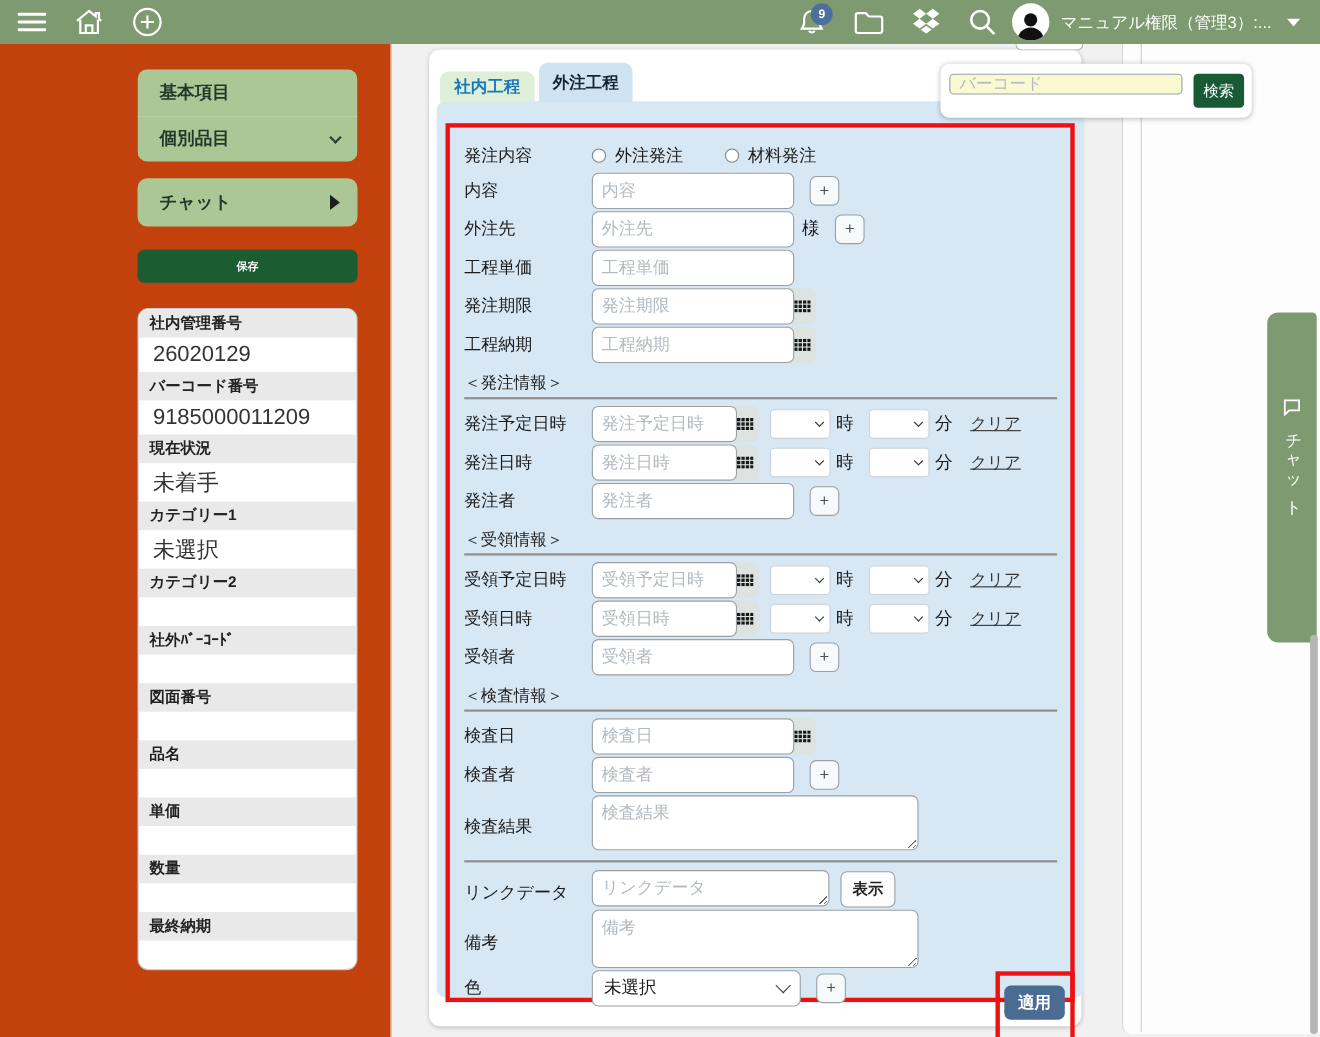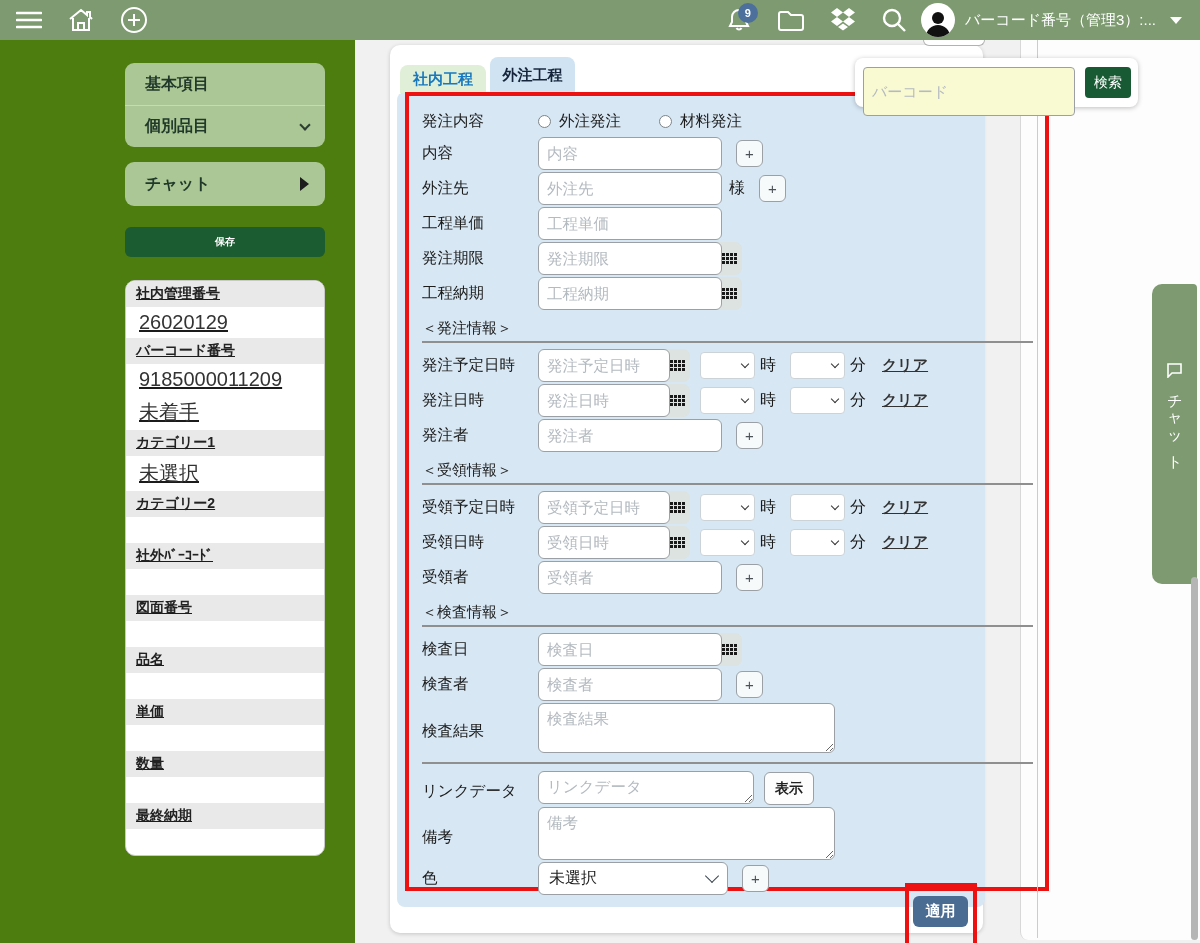--- a/index.html
+++ b/index.html
@@ -19,54 +19,54 @@
   .bell-wrap{ position:relative; margin-left:10px; }
   .badge{ position:absolute; left:11px; top:-4px; min-width:20px; height:20px; border-radius:10px;
     background:#4c6f9c; color:#fff; font-size:11px; font-weight:bold; display:flex;
     align-items:center; justify-content:center; padding:0 4px; }
   .avatar{ width:34px; height:34px; border-radius:50%; background:#fff; display:flex;
     align-items:flex-end; justify-content:center; overflow:hidden; margin-left:14px; }
   .pill-under-header{ position:absolute; left:923px; top:40px; width:62px; height:6px;
     background:#fff; border:1px solid #b2b2b2; border-top:none; border-radius:0 0 12px 12px; z-index:40; }
 
   
-  .sidebar{ position:absolute; left:0; top:40px; width:356px; height:903px; background:#4d7c0f;
+  .sidebar{ position:absolute; left:0; top:40px; width:356px; height:903px; background:#c2410c;
     border-right:1px solid #ececec; }
   .navgroup{ position:absolute; left:125px; top:23px; width:200px; border-radius:9px; overflow:hidden; }
   .navitem{ height:42px; background:#abc795; display:flex; align-items:center; padding:0 16px 0 20px;
     font-size:16px; font-weight:bold; color:#20392a; cursor:pointer; }
   .navitem + .navitem{ border-top:1px solid #c6dab4; }
   .navitem .grow{ flex:1; }
   .chev{ width:8px; height:8px; border-right:2px solid #2c3e30; border-bottom:2px solid #2c3e30;
     transform:rotate(45deg); margin-top:-4px; }
   .chatbtn{ position:absolute; left:125px; top:122px; width:200px; height:44px; border-radius:9px;
     background:#abc795; display:flex; align-items:center; padding:0 16px 0 20px; font-size:16px;
     font-weight:bold; color:#20392a; cursor:pointer; }
   .tri-right{ width:0; height:0; border-top:7px solid transparent; border-bottom:7px solid transparent;
     border-left:9px solid #1d1d1d; }
   .savebtn{ position:absolute; left:125px; top:187px; width:200px; height:30px; border-radius:6px;
     background:#1b5c30; color:#fff; font-size:10px; font-weight:bold; display:flex;
     align-items:center; justify-content:center; cursor:pointer; border:none; }
   .infopanel{ position:absolute; left:125px; top:240px; width:200px; background:#fff;
-    border:1px solid #c9c9c9; border-radius:10px; overflow:hidden;text-decoration:underline; }
+    border:1px solid #c9c9c9; border-radius:10px; overflow:hidden; }
   .inflabel{ background:#e9e9e9; padding:4px 10px; font-size:14px; font-weight:bold; color:#222; min-height:24px; }
   .infvalue{ padding:4px 13px; font-size:20px; color:#333; min-height:26px; }
 
   
   .maincard{ position:absolute; left:390px; top:45px; width:593px; height:888px; background:#fff;
     border-radius:10px; box-shadow:0 1px 4px rgba(0,0,0,.18); z-index:1; }
   .tab{ position:absolute; display:flex; align-items:center; justify-content:center;
     border-radius:8px 8px 0 0; font-size:15px; font-weight:bold; cursor:pointer; z-index:3; }
   .tab-internal{ left:400px; top:65px; width:86px; height:28px; background:#e0efd8; color:#1878be; }
   .tab-external{ left:490px; top:57px; width:85px; height:36px; background:#cfe3f2; color:#15243a; }
   .bluepanel{ position:absolute; left:397px; top:92px; width:588px; height:815px; background:#d7e7f4;
     border-radius:8px; z-index:2; }
 
   
-  .redbox{ position:absolute; left:405px; top:92px; width:644px; height:799px;
+  .redbox{ position:absolute; left:405px; top:112px; width:572px; height:799px;
     border:4px solid #ee1111; z-index:3; padding:9px 12px 0 13px; }
   .frow{ display:flex; align-items:center; margin:2px 0; min-height:33px; }
   .frow.top{ align-items:center; }
   .flabel{ width:116px; font-size:15.5px; color:#1b1b1b; flex:none; }
   .frow.top .flabel{ padding-top:7px; }
   .tinput{ width:184px; height:33px; border:1px solid #9aa0a5; border-radius:6px; background:#fff;
     font-size:15.5px; padding:0 8px; font-family:inherit; color:#222; position:relative; z-index:1; }
   .dinput{ width:132px; }
   input::placeholder, textarea::placeholder{ color:#b3bac0; opacity:1; }
   .calext{ width:28px; height:33px; margin-left:-8px; background:#dce3e0; border-radius:0 7px 7px 0;
@@ -78,21 +78,21 @@
   .radio{ width:13px; height:13px; border:1px solid #7d8489; border-radius:50%; background:#fff;
     margin-right:8px; cursor:pointer; flex:none; }
   .radioopt{ display:flex; align-items:center; font-size:15.5px; margin-right:38px; }
   .sect{ font-size:15px; color:#222; margin-top:9px; }
   .secthr{ border:none; border-top:2px solid #8f8f8f; margin:3px 0 6px; }
   .mini-sel{ width:55px; height:27px; background:#fff; border:1px solid #ccd3d8; border-radius:4px;
     display:flex; align-items:center; justify-content:flex-end; padding-right:6px; cursor:pointer; flex:none; }
   .mini-sel .schev{ width:6px; height:6px; border-right:1.8px solid #333; border-bottom:1.8px solid #333;
     transform:rotate(45deg); margin-top:-3px; }
   .unit{ font-size:16px; margin:0 0 0 5px; }
-  .clearlink{ font-size:15px; font-weight:700; color:#333; text-decoration:underline; margin-left:16px; cursor:pointer; }
+  .clearlink{ font-size:15px; font-weight:400; color:#333; text-decoration:underline; margin-left:16px; cursor:pointer; }
   .tarea{ border:1px solid #9aa0a5; border-radius:6px; background:#fff; font-size:15.5px;
     padding:5px 8px; font-family:inherit; color:#222; resize:both; }
   .showbtn{ height:33px; padding:0 10px; border:1px solid #9aa0a5; border-radius:6px; background:#fdfdfd;
     font-size:14px; font-weight:bold; color:#222; margin-left:10px; cursor:pointer; align-self:flex-start; margin-top:2px; }
   .colorsel{ width:190px; height:33px; border:1px solid #9aa0a5; border-radius:6px; background:#fff;
     display:flex; align-items:center; padding:0 10px; font-size:16px; cursor:pointer; flex:none; }
   .colorsel .grow{ flex:1; }
   .bigchev{ width:10px; height:10px; border-right:1.6px solid #3c4650; border-bottom:1.6px solid #3c4650;
     transform:rotate(45deg); margin-top:-5px; } .gap10{ width:10px; flex:none; } .gap14{ width:14px; flex:none; }
 
@@ -100,21 +100,21 @@
   .applybox{ position:absolute; left:905px; top:883px; width:72px; height:70px; border:4px solid #ee1111; z-index:6; }
   .applybtn{ position:absolute; left:913px; top:896px; width:55px; height:31px; background:#4a6b92;
     color:#fff; font-size:15px; font-weight:bold; border:none; border-radius:6px; cursor:pointer; z-index:7; }
 
   
   .rightpane{ position:absolute; left:1020px; top:40px; width:180px; height:900px; background:#fdfdfd;
     border-left:1px solid #d8d8d8; border-radius:0 0 0 8px; z-index:2; }
   .rightline{ position:absolute; left:1037px; top:40px; width:1px; height:898px; background:#ccc; z-index:3; }
   .barcodecard{ position:absolute; left:855px; top:58px; width:283px; height:49px; background:#fff;
     border-radius:8px; box-shadow:0 1px 5px rgba(0,0,0,.25); z-index:30; }
-  .barcodeinput{ position:absolute; left:8px; top:9px; width:212px; height:49px; background:#fafad2;
+  .barcodeinput{ position:absolute; left:8px; top:9px; width:212px; height:19px; background:#fafad2;
     border:1px solid #9aa0a5; border-radius:4px; font-size:15px; padding:0 8px; font-family:inherit; }
   .searchbtn{ position:absolute; right:7px; top:9px; width:46px; height:31px; background:#185a33;
     color:#fff; font-size:14px; font-weight:normal; border:none; border-radius:4px; cursor:pointer; }
   .chattab{ position:absolute; left:1152px; top:284px; width:45px; height:300px; background:#7d9a70;
     border-radius:10px 4px 4px 10px; z-index:8; display:flex; flex-direction:column; align-items:center;
     padding-top:78px; cursor:pointer; }
   .chattab .vtext{ writing-mode:vertical-rl; color:#fff; font-size:15px; letter-spacing:3px; margin-top:6px; }
   .scrollthumb{ position:absolute; left:1191px; top:577px; width:7px; height:363px; background:#b5b5b5;
     border-radius:4px; z-index:9; cursor:pointer; }
 </style>
@@ -172,21 +172,21 @@
         <circle cx="11" cy="11" r="8"></circle>
         <line x1="17" y1="17" x2="24" y2="24"></line>
       </svg>
   </div>
   <div class="avatar">
     <svg width="30" height="30" viewBox="0 0 30 30" fill="#111">
         <circle cx="15" cy="11" r="6"></circle>
         <path d="M3 30 a12 12 0 0 1 24 0 z"></path>
       </svg>
   </div>
-  <div class="username">バーコード番号（管理3）:...</div>
+  <div class="username">マニュアル権限（管理3）:...</div>
   <div class="caret-down"></div>
 </div>
 <div class="pill-under-header"></div>
 
 <div class="sidebar">
   <div class="navgroup">
     <div class="navitem">
       <span>基本項目</span>
     </div>
     <div class="navitem">
@@ -200,20 +200,21 @@
     <span style="flex:1"></span>
       <span class="tri-right"></span>
   </div>
   <button class="savebtn">保存</button>
 
   <div class="infopanel">
     <div class="inflabel">社内管理番号</div>
     <div class="infvalue">26020129</div>
     <div class="inflabel">バーコード番号</div>
     <div class="infvalue">9185000011209</div>
+    <div class="inflabel">現在状況</div>
     <div class="infvalue">未着手</div>
     <div class="inflabel">カテゴリー1</div>
     <div class="infvalue">未選択</div>
     <div class="inflabel">カテゴリー2</div>
     <div class="infvalue"></div>
     <div class="inflabel">社外ﾊﾞｰｺｰﾄﾞ</div>
     <div class="infvalue"></div>
     <div class="inflabel">図面番号</div>
     <div class="infvalue"></div>
     <div class="inflabel">品名</div>

